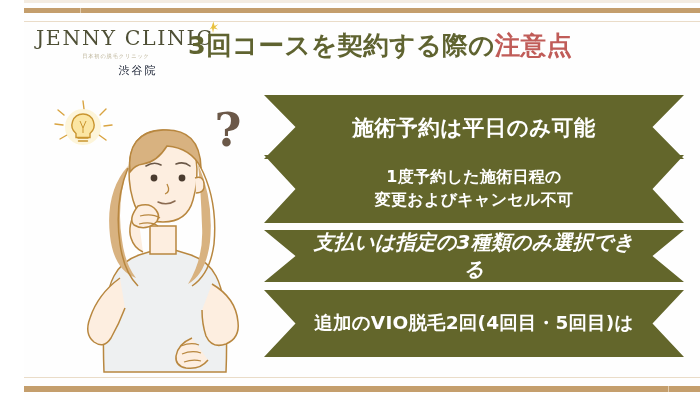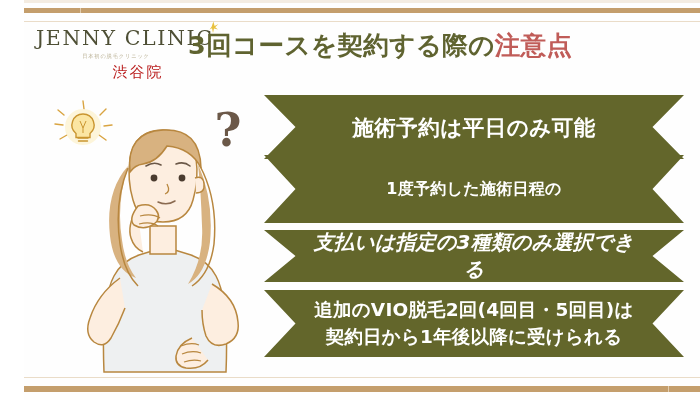--- a/index.html
+++ b/index.html
@@ -25,21 +25,21 @@
     font-family:"DejaVu Serif","Liberation Serif",serif;
     font-size:20.5px;letter-spacing:1.6px;color:#4e4f35;
     white-space:nowrap;line-height:1;position:relative;display:inline-block;
   }
   .logo-spark{position:absolute;right:-6px;top:-7px;width:14px;height:14px;}
   .logo-sub{
     font-size:5.2px;color:#b9b093;letter-spacing:.9px;margin-top:4px;
     transform:scale(1,1.05);white-space:nowrap;
   }
   .logo-branch{
-    font-size:15px;color:#b91c1c;letter-spacing:2px;margin-top:3px;
+    font-size:11px;color:#0f172a;letter-spacing:2px;margin-top:3px;
     margin-left:44px;white-space:nowrap;
   }
 
   
   .headline{
     position:absolute;left:164px;top:33px;
     font-size:25.5px;font-weight:bold;color:#5f6330;
     letter-spacing:.4px;white-space:nowrap;line-height:1;
   }
   .headline .accent{color:#c05c58;}
@@ -143,29 +143,29 @@
 
   <div class="ribbon r1">
     <span class="txt">
       <span class="ln">施術予約は平日のみ可能</span>
     </span>
   </div>
 
   <div class="ribbon r2">
     <span class="txt">
       <span class="ln">1度予約した施術日程の</span>
+      <span class="ln">変更およびキャンセル不可</span>
     </span>
   </div>
 
   <div class="ribbon r3">
     <span class="txt">
       <span class="ln">支払いは指定の3種類のみ選択できる</span>
     </span>
   </div>
 
   <div class="ribbon r4">
     <span class="txt">
       <span class="ln">追加のVIO脱毛2回(4回目・5回目)は</span>
-      <span class="ln">契約日から1年後以降に受けられる</span>
     </span>
   </div>
 
 </div>
 
 </body></html>

